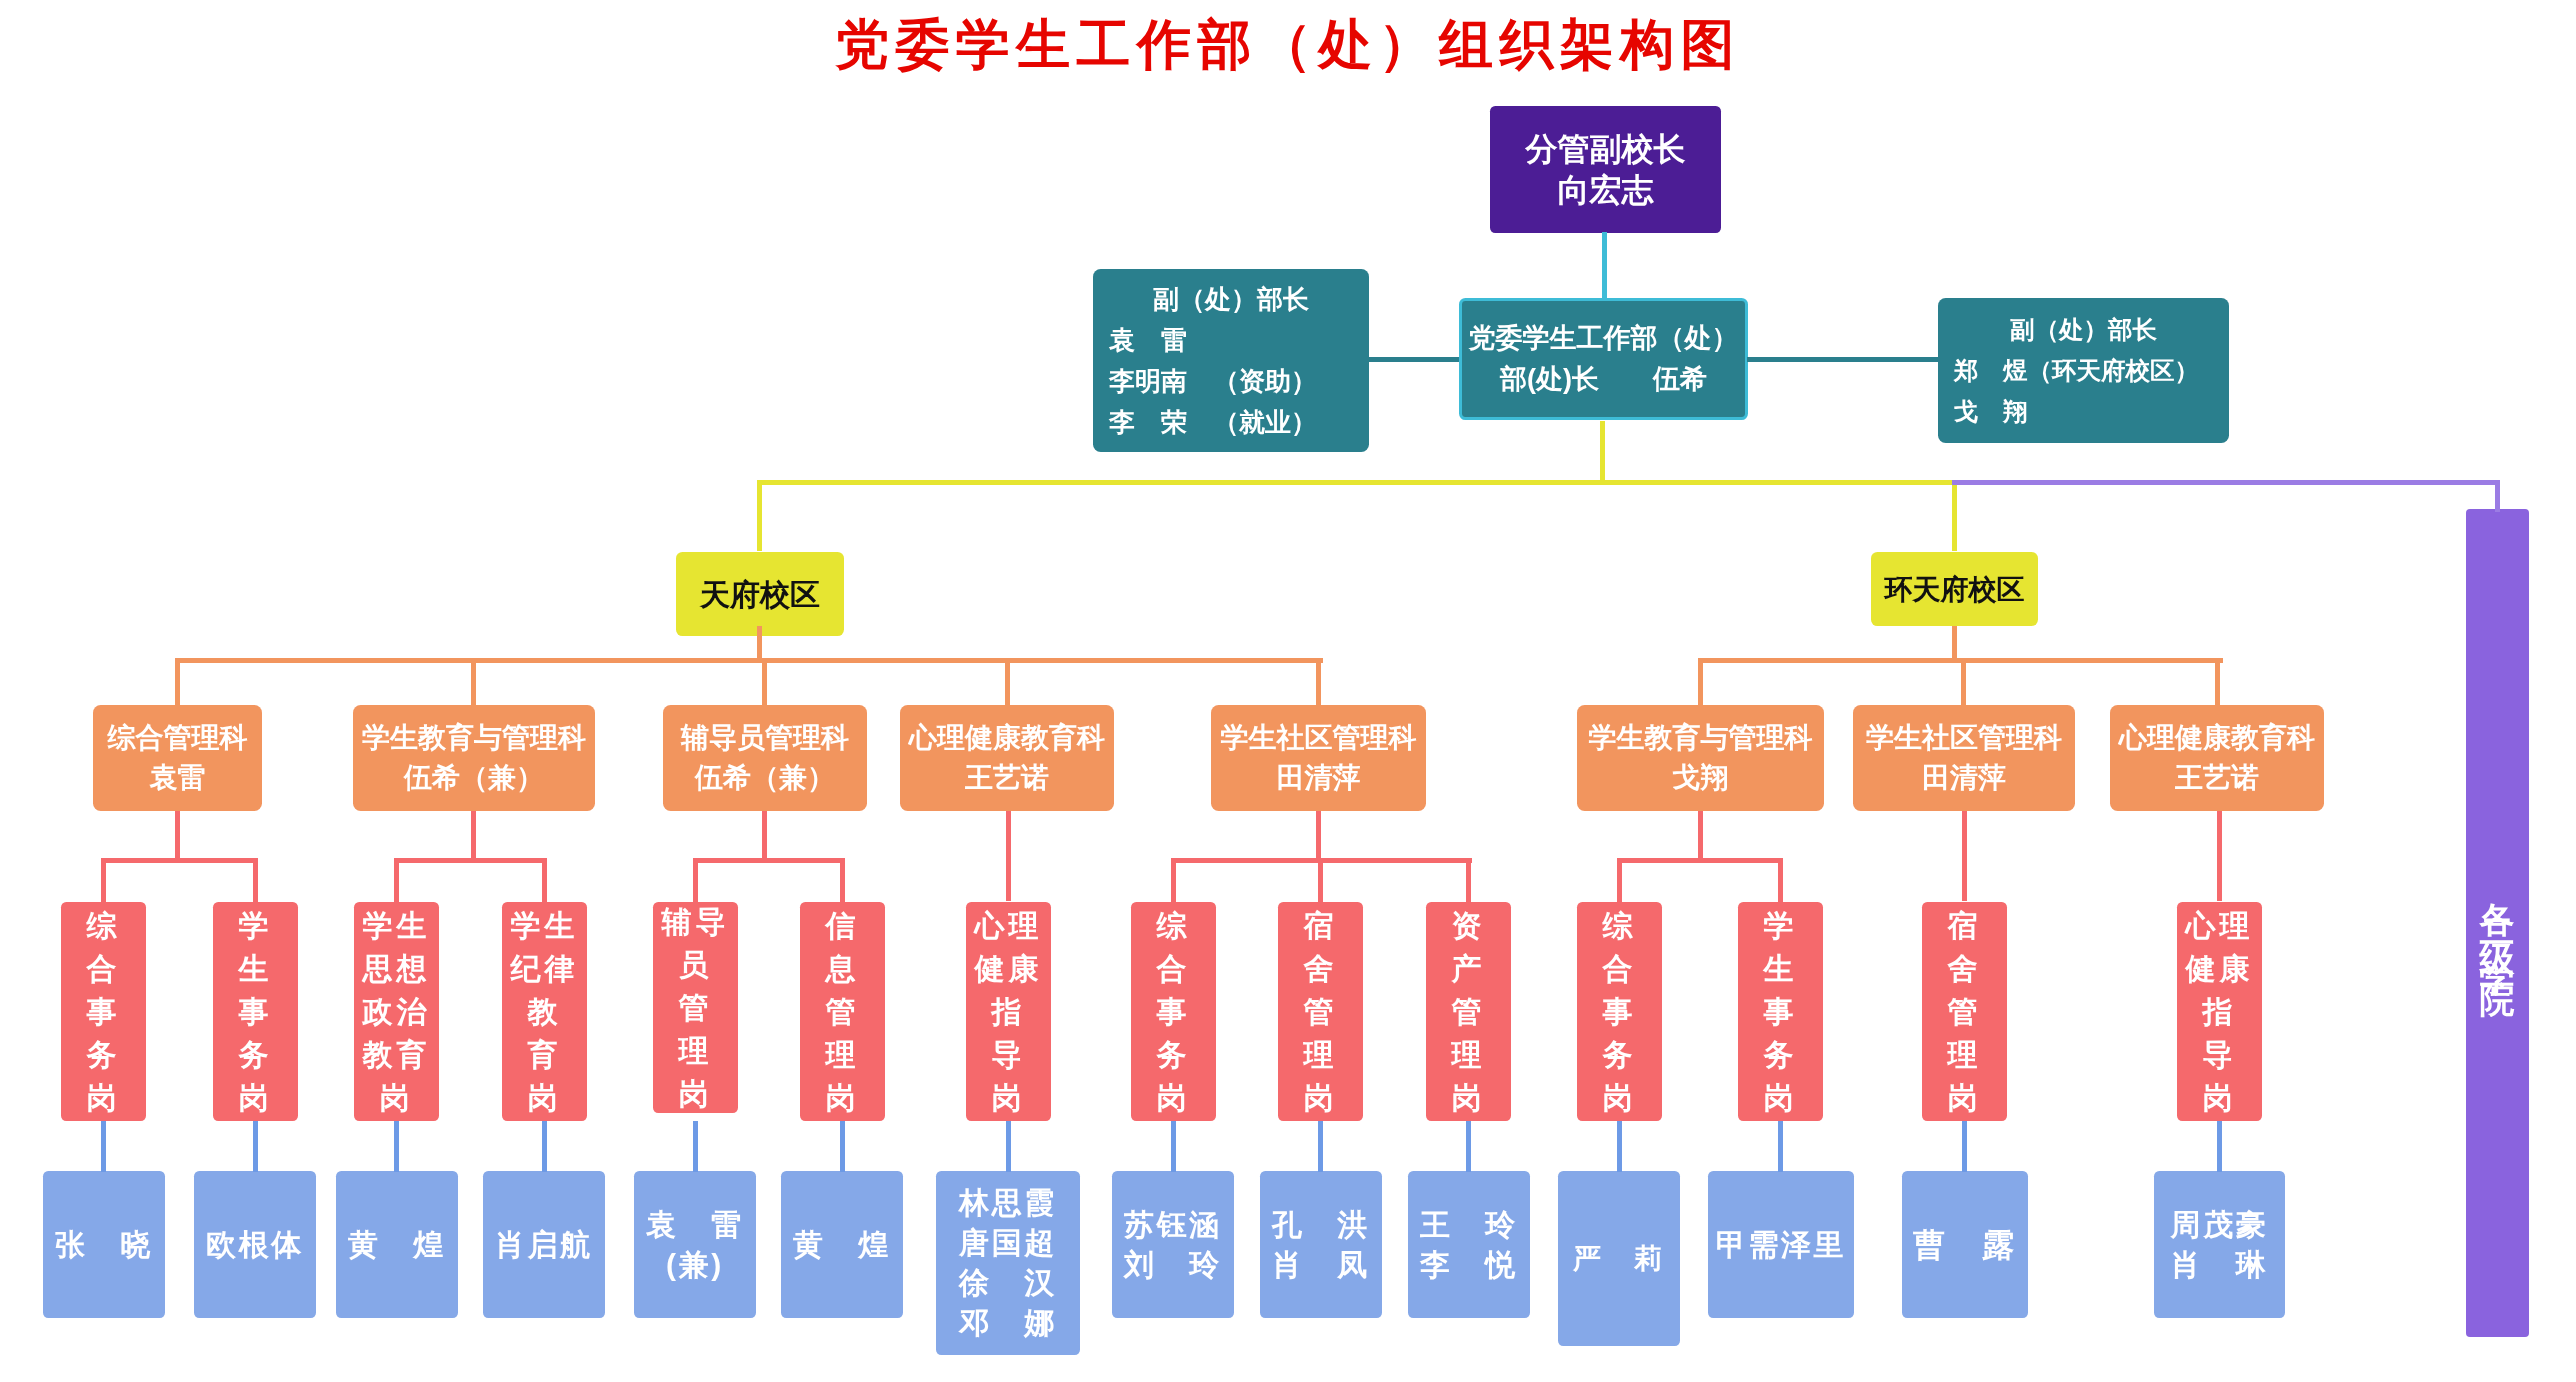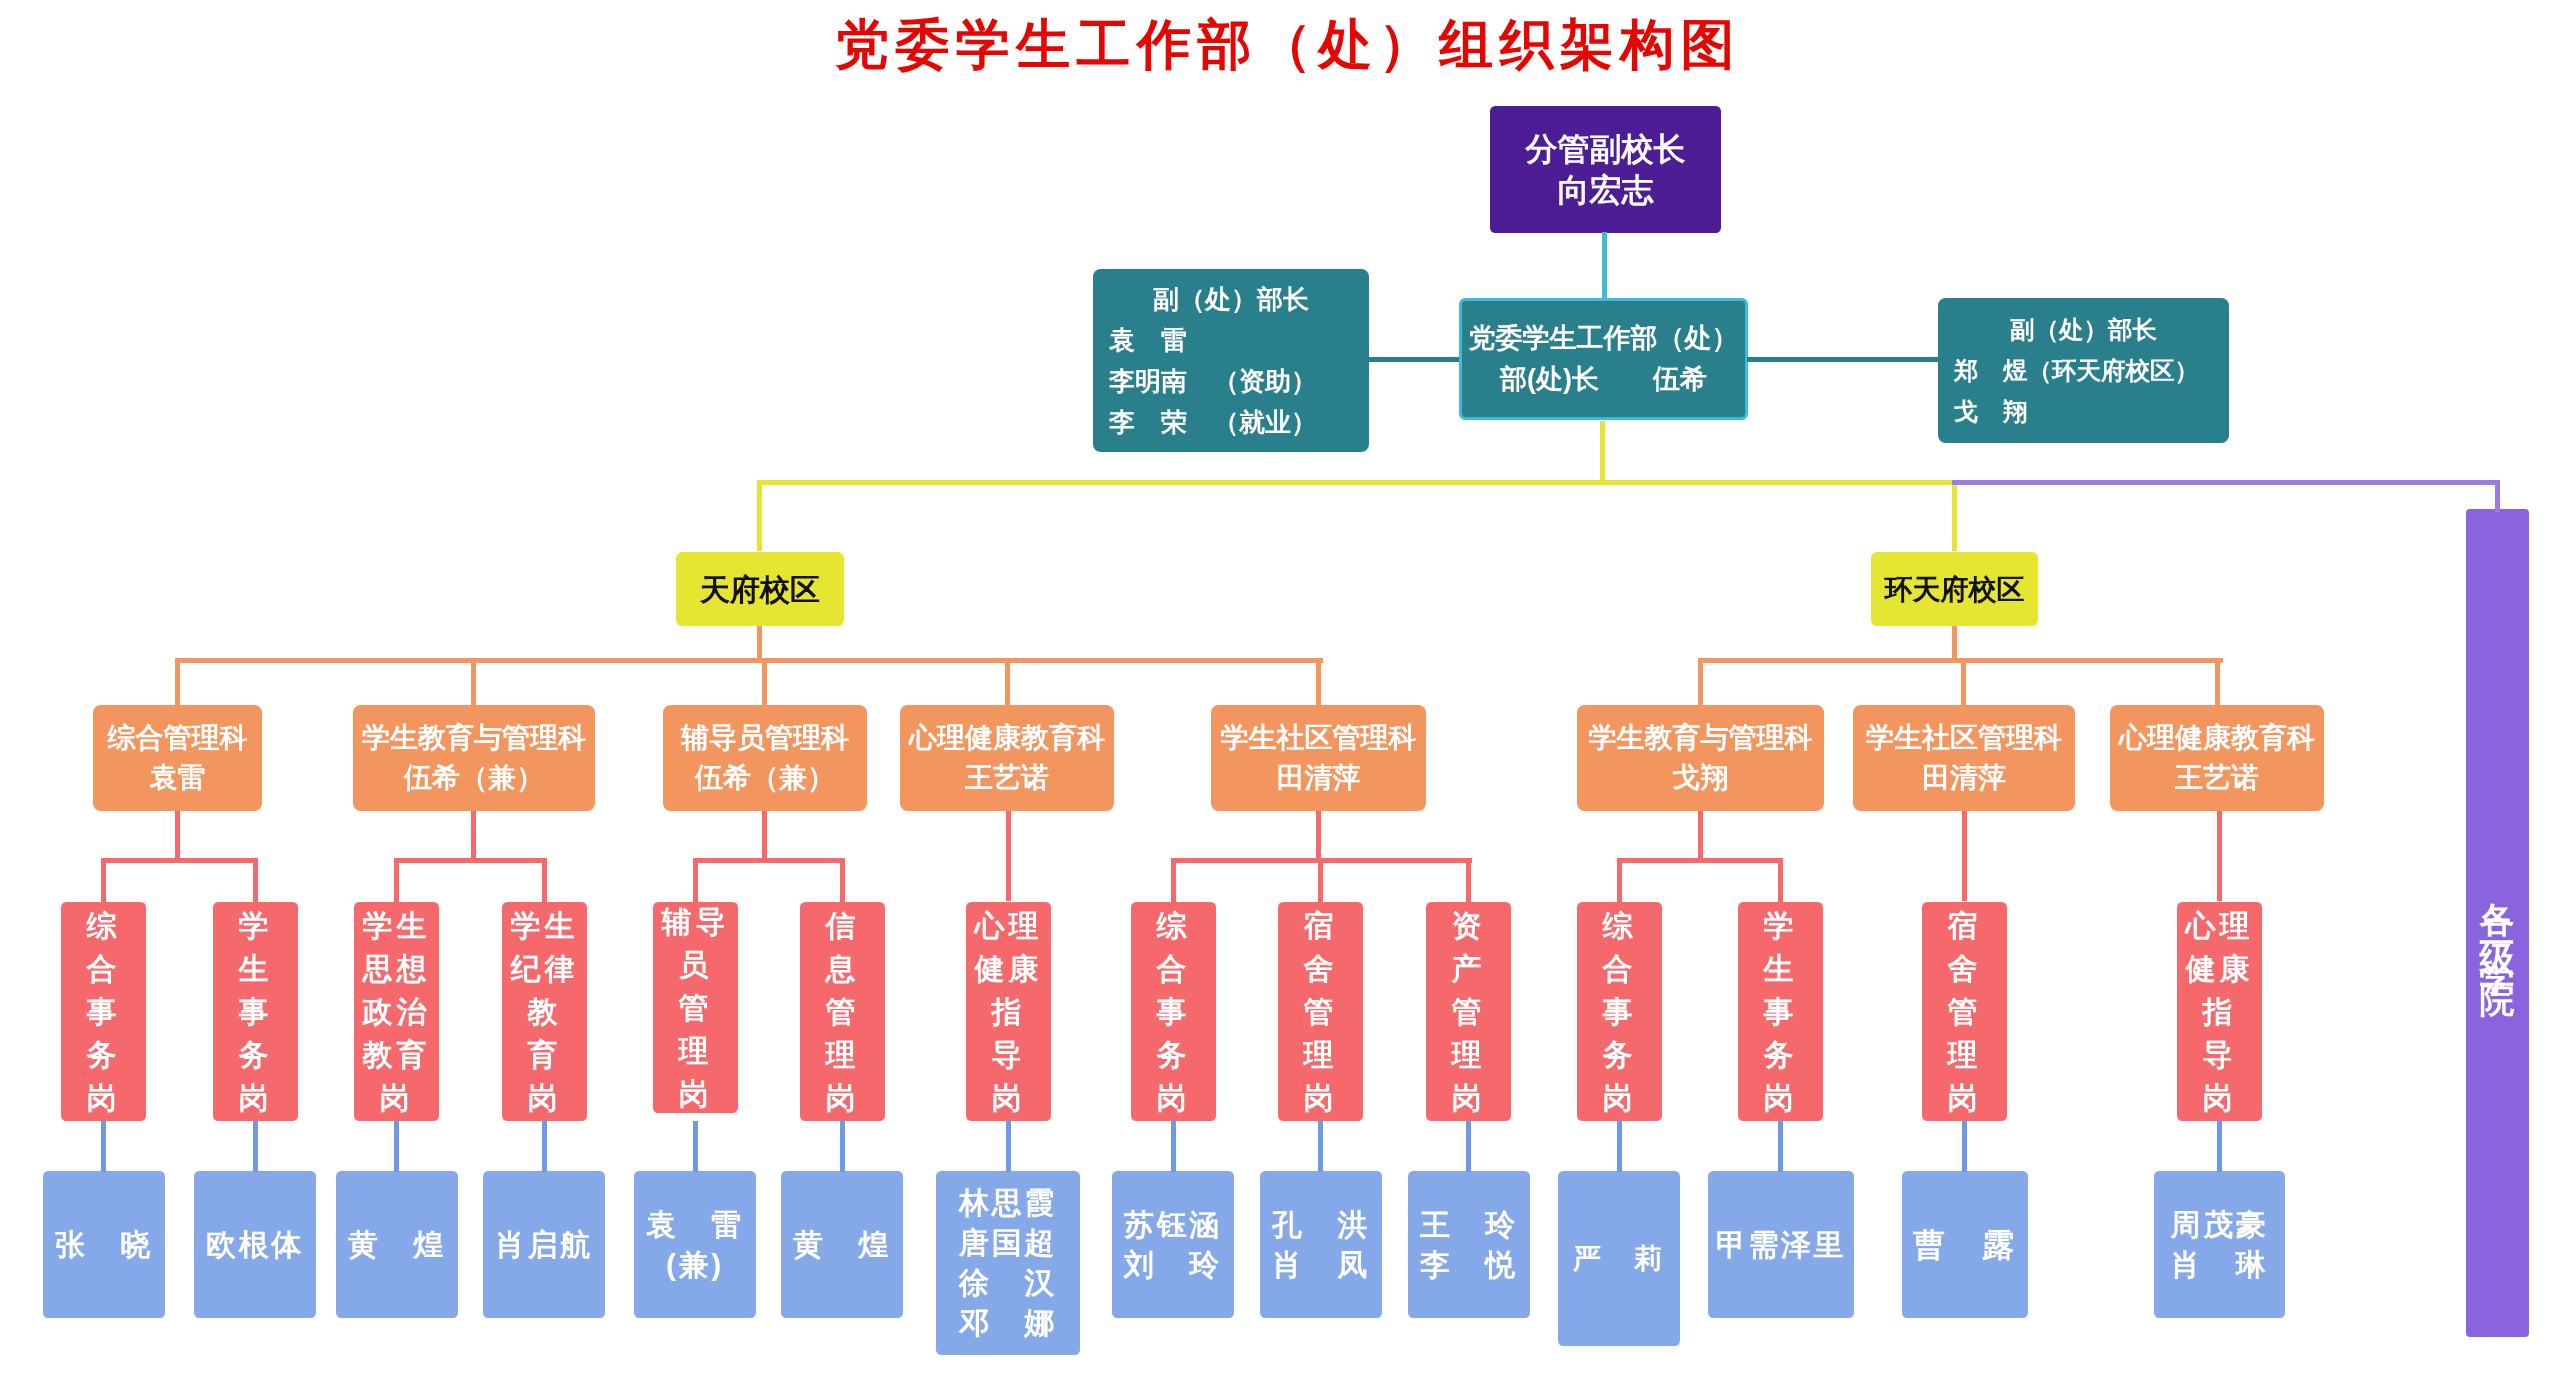--- a/index.html
+++ b/index.html
@@ -41,21 +41,21 @@
 
   <div class="box teal director" style="left:1459px;top:298px;width:289px;height:122px;font-size:27px;">党委学生工作部（处）
 部(处)长　　伍希</div>
 
   <div class="box teal deputy" style="left:1938px;top:298px;width:291px;height:145px;font-size:24.5px;">
     <div class="head">副（处）部长</div>
     <div class="names">郑　煜（环天府校区）
 戈　翔</div>
   </div>
 
-  <div class="box yellowbox" style="left:676px;top:552px;width:168px;height:74px;font-size:30px;">天府校区</div>
+  <div class="box yellowbox" style="left:676px;top:552px;width:168px;height:84px;font-size:30px;">天府校区</div>
   <div class="box yellowbox" style="left:1871px;top:552px;width:167px;height:74px;font-size:28px;">环天府校区</div>
 
   <div class="box purplebar" style="left:2466px;top:509px;width:63px;height:828px;font-size:35px;">各二级学院</div>
 
   <div id="gen-layer">
       <div class="box orange" style="left: 93px; top: 705px; width: 169px; height: 106px; font-size: 28px;">综合管理科
 袁雷</div>
       <div class="box orange" style="left: 353px; top: 705px; width: 242px; height: 106px; font-size: 28px;">学生教育与管理科
 伍希（兼）</div>
       <div class="box orange" style="left: 663px; top: 705px; width: 204px; height: 106px; font-size: 28px;">辅导员管理科

